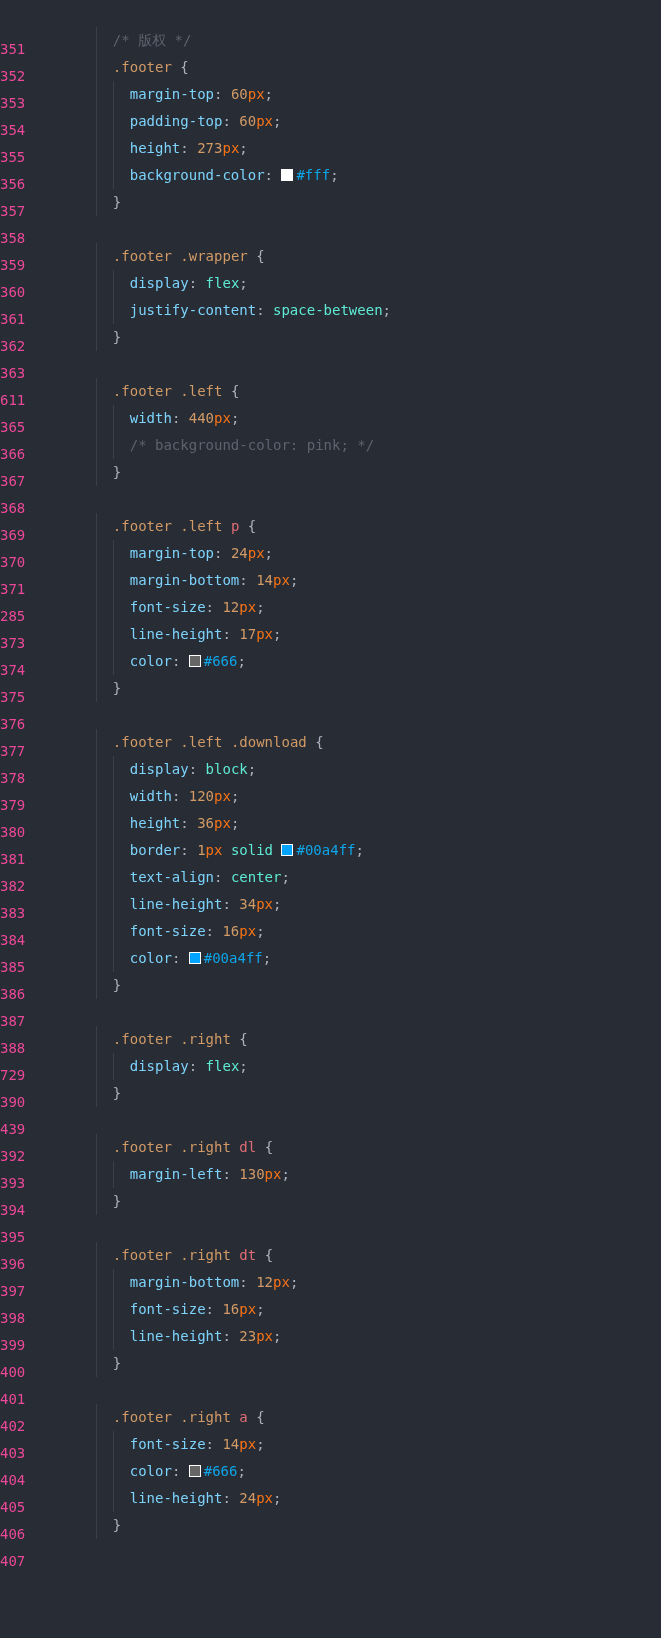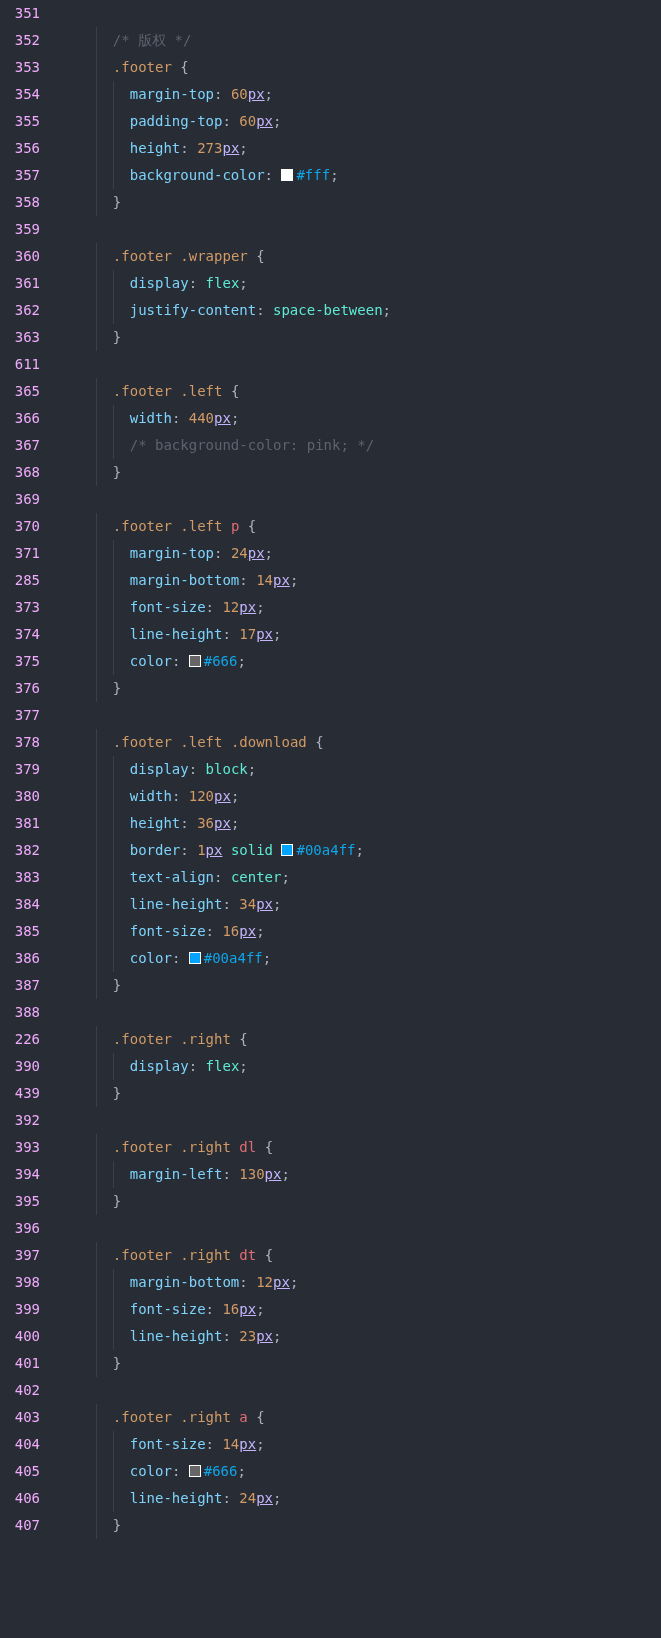--- a/index.html
+++ b/index.html
@@ -10,24 +10,24 @@
     line-height: 27px;
     color: #abb2bf;
     width: 661px;
   }
   .editor {
     display: flex;
   }
   .gutter {
     width: 60px;
     min-width: 60px;
-    text-align: right;
-    color: #f0abfc;
+    color: #ec4899;
     padding-right: 20px;
     user-select: none;
+    margin-top: 36px;
   }
   .code {
     flex: 1;
     white-space: pre;
     position: relative;
     margin-left: 36px;
   }
   .line {
     height: 27px;
     position: relative;
@@ -42,21 +42,21 @@
   .ig1 { left: 0px; }
   .ig2 { left: 17px; }
 
   .c-comment { color: #5c6370; }
   .c-selector { color: #d19a66; }
   .c-selector-tag { color: #e06c75; }
   .c-brace { color: #abb2bf; }
   .c-prop { color: #7dd3fc; }
   .c-colon { color: #abb2bf; }
   .c-num { color: #d19a66; }
-  .c-unit { color: #c4b5fd; text-decoration: underline; }
+  .c-unit { color: #f97316; }
   .c-value { color: #5eead4; }
   .c-hex   { color: #0ea5e9; }
   .c-semi  { color: #abb2bf; }
 
   .swatch {
     display: inline-block;
     width: 12px;
     height: 12px;
     border: 1px solid #ffffff;
     vertical-align: -1px;
@@ -99,21 +99,21 @@
       <div>379</div>
       <div>380</div>
       <div>381</div>
       <div>382</div>
       <div>383</div>
       <div>384</div>
       <div>385</div>
       <div>386</div>
       <div>387</div>
       <div>388</div>
-      <div>226</div>
+      <div>729</div>
       <div>390</div>
       <div>439</div>
       <div>392</div>
       <div>393</div>
       <div>394</div>
       <div>395</div>
       <div>396</div>
       <div>397</div>
       <div>398</div>
       <div>399</div>

